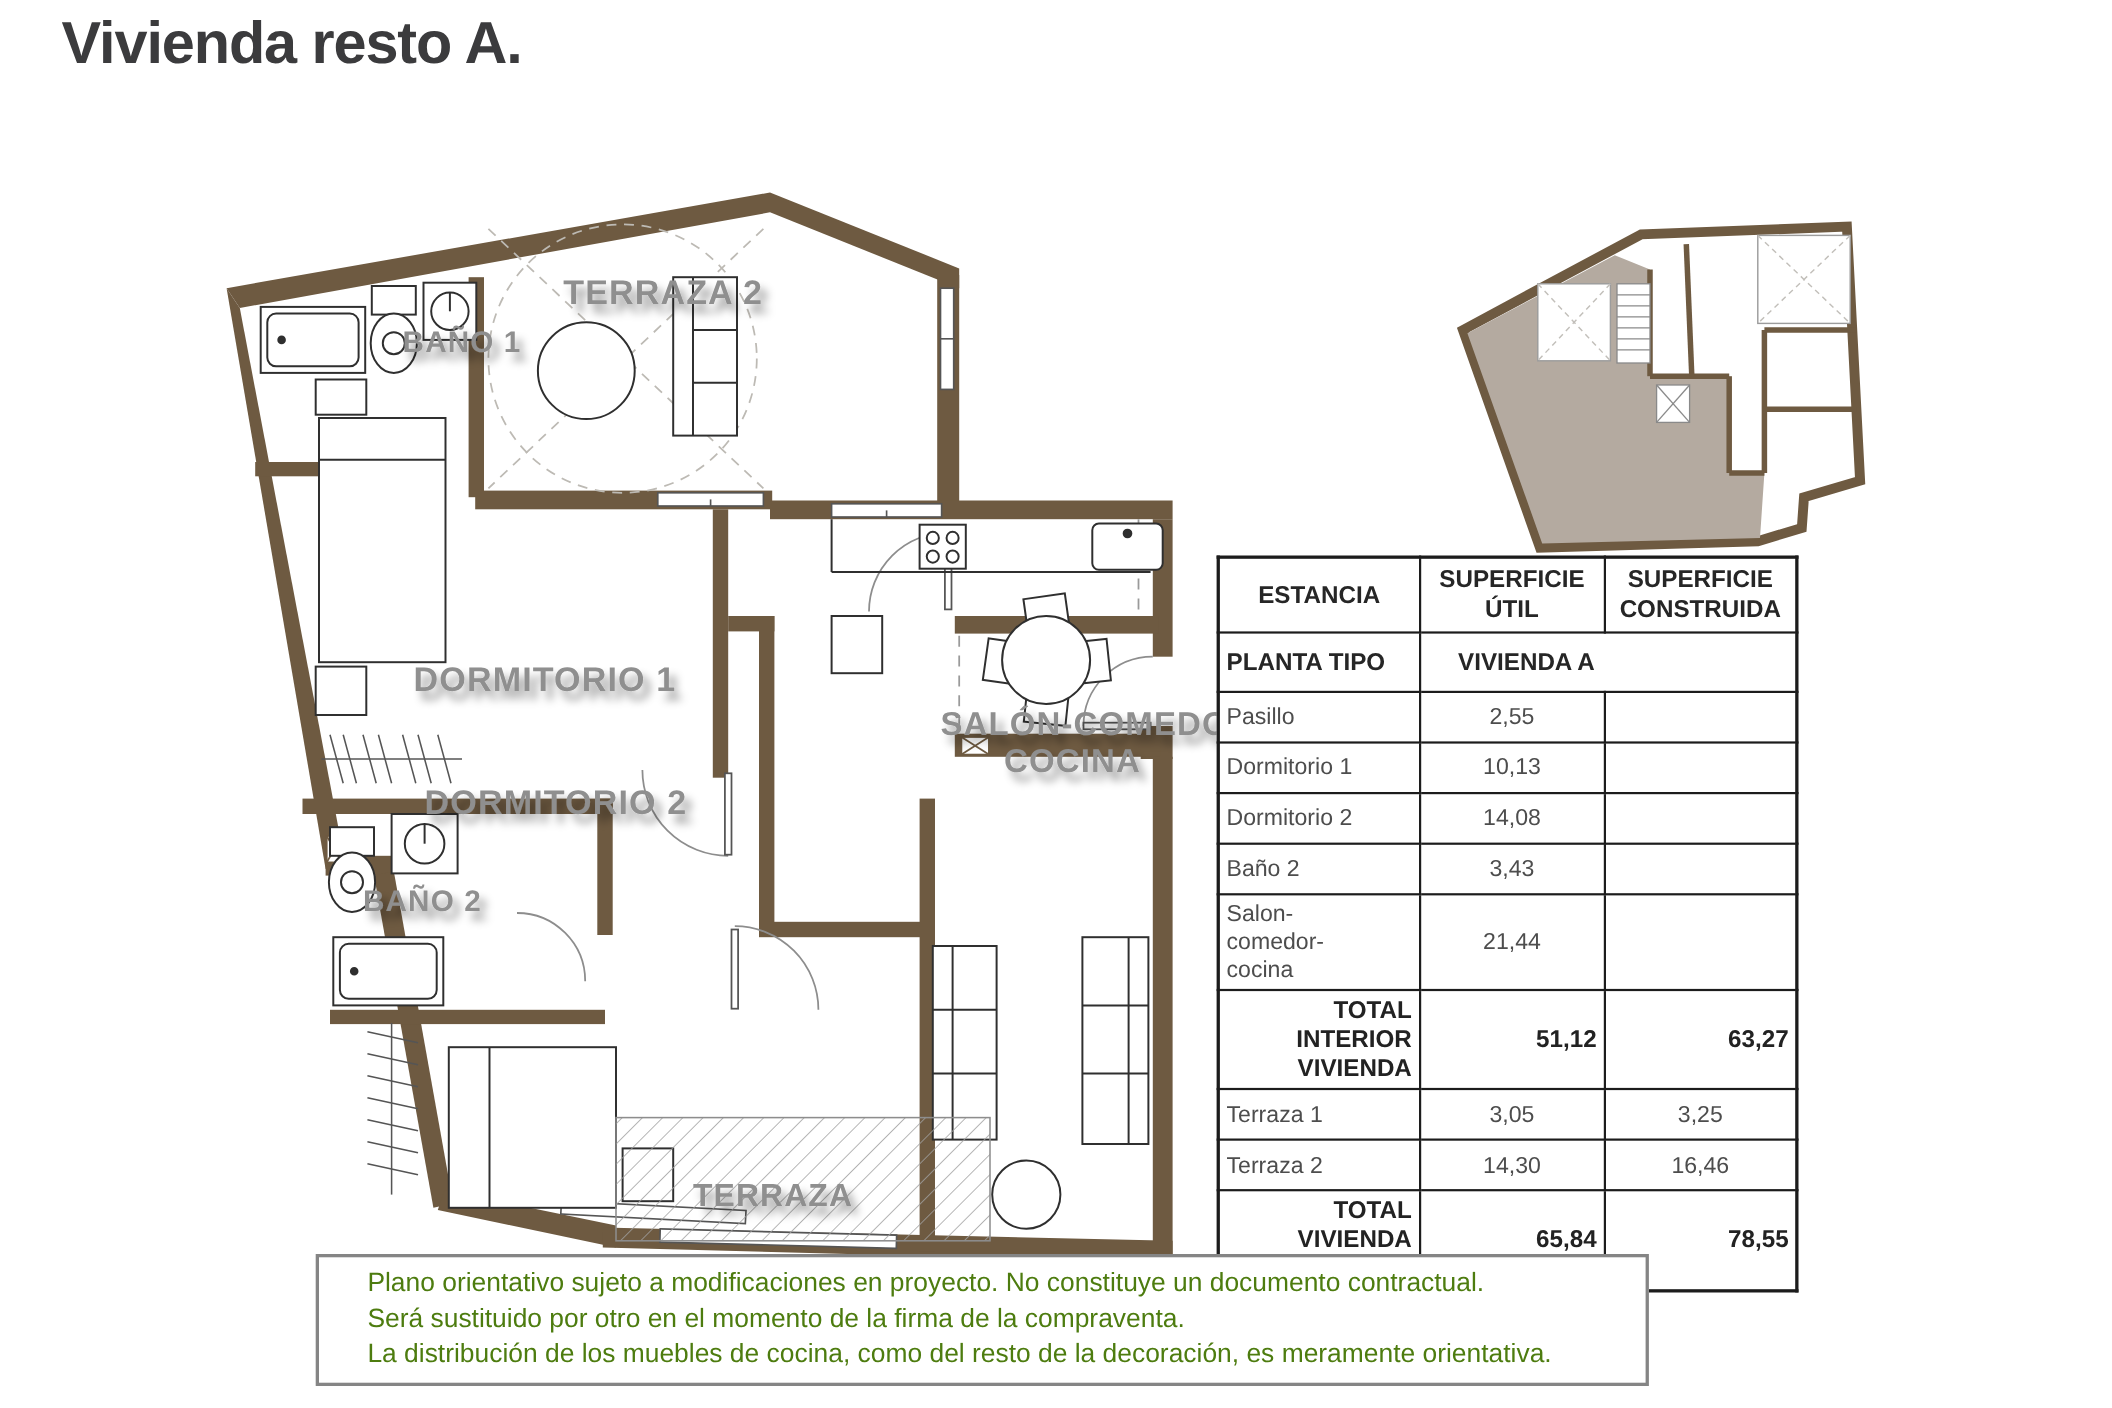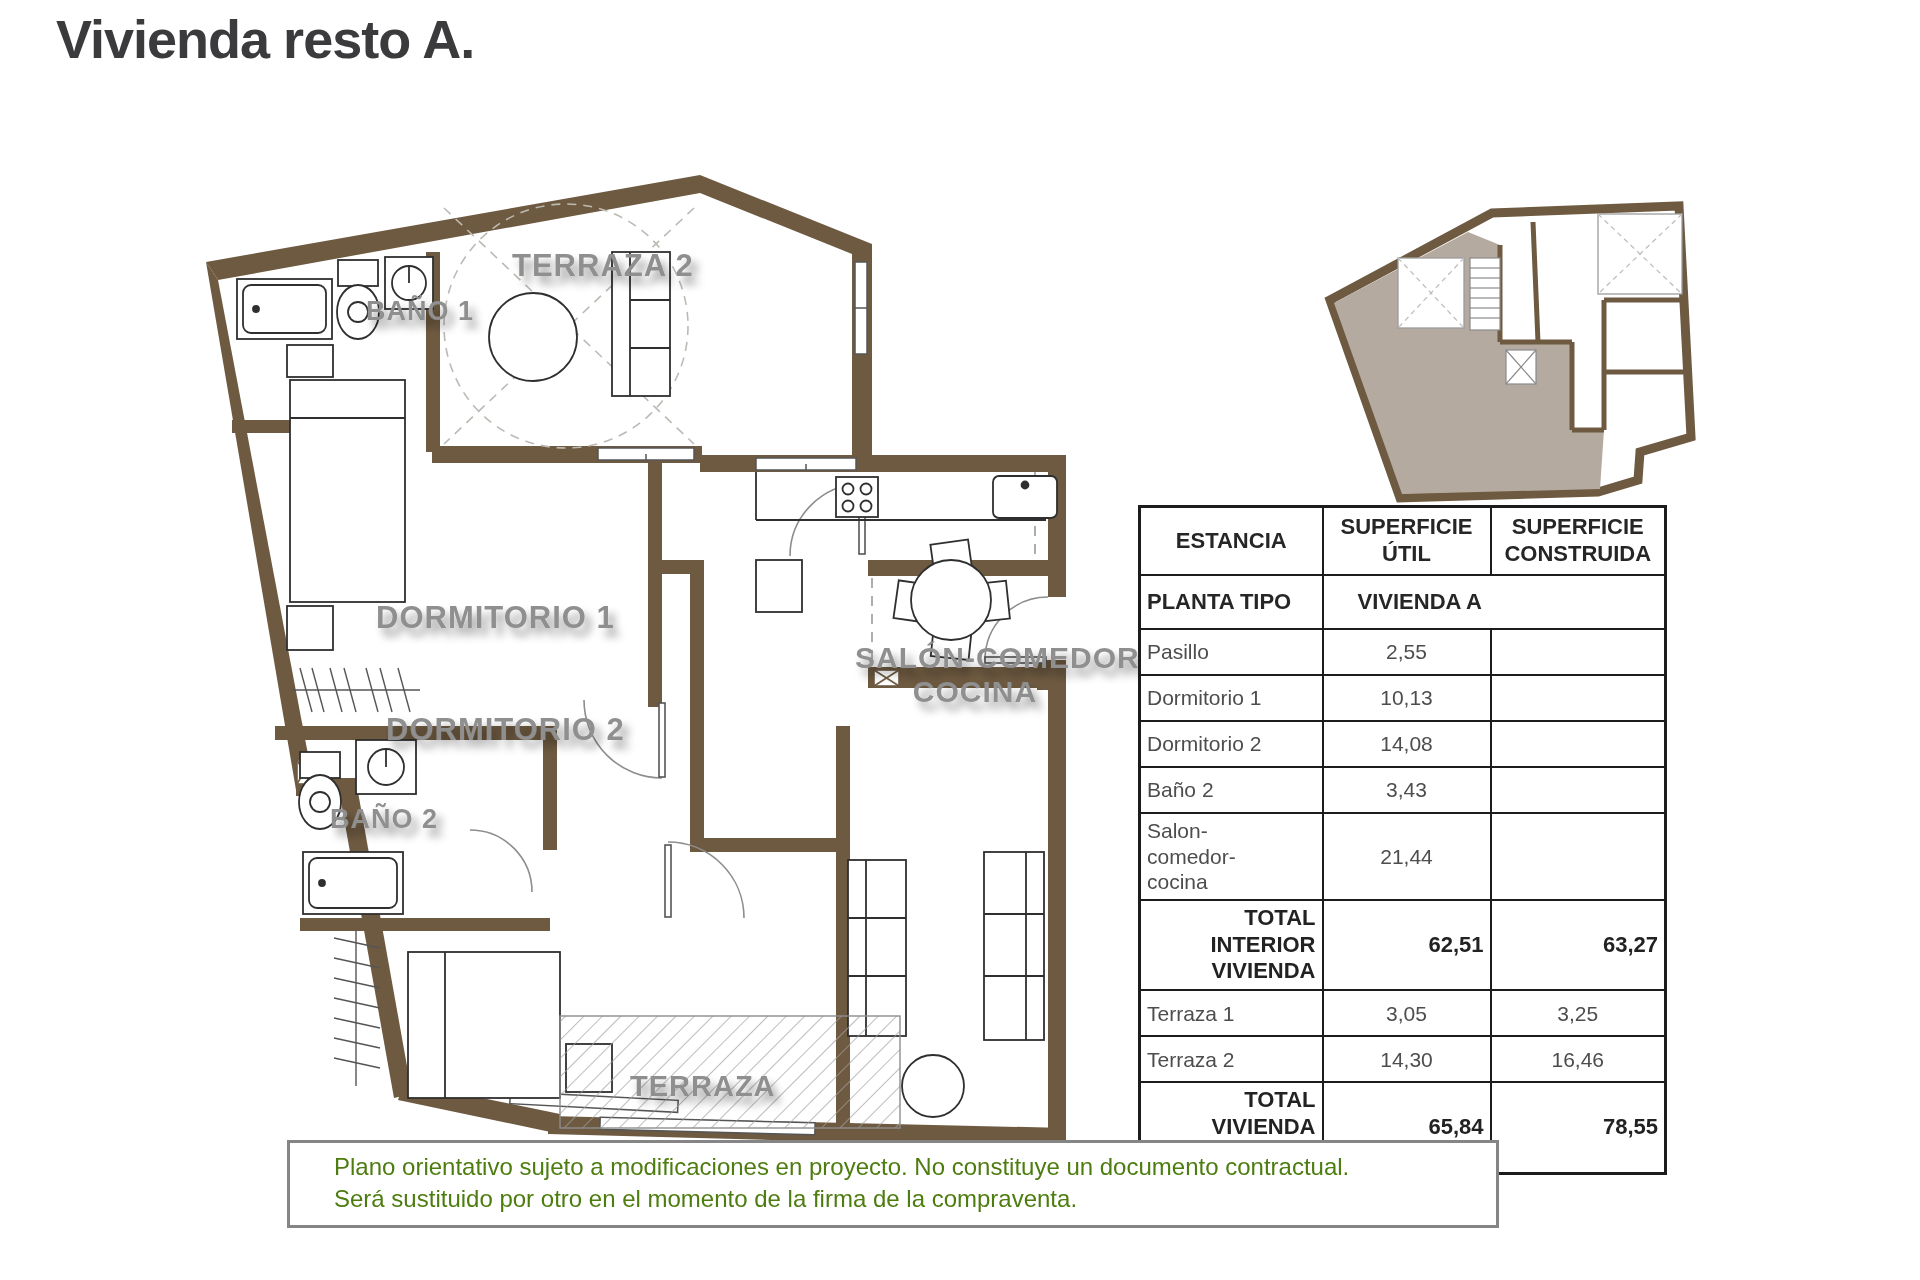--- a/index.html
+++ b/index.html
@@ -17,21 +17,21 @@
   .area-table-wrap{position:absolute;left:1106px;top:505px;z-index:2;}
   table.area-table{
     border-collapse:collapse;background:#fff;table-layout:fixed;
     font-family:"Liberation Sans", sans-serif;
   }
   table.area-table td,table.area-table th{
     border:2px solid #1c1c1c;vertical-align:middle;
     font-size:21px;color:#4d4d4d;white-space:pre-line;line-height:1.22;
     padding:4px 6px;
   }
-  table.area-table{border:3px solid #1c1c1c;margin-left:32px;}
+  table.area-table{border:3px solid #1c1c1c;}
   .col-estancia{width:183px;}
   .col-util{width:168px;}
   .col-constr{width:175px;}
   tr.hdr th{font-weight:bold;color:#262626;text-align:center;height:58px;font-size:22px;}
   tr.planta td{font-weight:bold;color:#262626;height:44px;font-size:22px;}
   td.c-label{text-align:left;padding-left:12px;}
   td.c-num{text-align:center;}
   tr.row-normal td{height:36px;}
   tr.total-row td{font-weight:bold;color:#222;height:52px;font-size:22px;text-align:right;}
 
@@ -368,21 +368,21 @@
         <tr class="row-normal">
           <td class="c-label">Salon-
 comedor-
 cocina</td>
           <td class="c-num">21,44</td>
           <td class="c-num"></td>
         </tr>
         <tr class="total-row">
           <td class="c-label">TOTAL INTERIOR
 VIVIENDA</td>
-          <td class="c-num">62,51</td>
+          <td class="c-num">51,12</td>
           <td class="c-num">63,27</td>
         </tr>
         <tr class="row-normal">
           <td class="c-label">Terraza 1</td>
           <td class="c-num">3,05</td>
           <td class="c-num">3,25</td>
         </tr>
         <tr class="row-normal">
           <td class="c-label">Terraza 2</td>
           <td class="c-num">14,30</td>
@@ -395,13 +395,14 @@
           <td class="c-num">78,55</td>
         </tr>
       </tbody>
   </table>
 </div>
 
 <div class="disclaimer">
 
 <p>Plano orientativo sujeto a modificaciones en proyecto. No constituye un documento contractual.</p>
     <p>Será sustituido por otro en el momento de la firma de la compraventa.</p>
+    <p>La distribución de los muebles de cocina, como del resto de la decoración, es meramente orientativa.</p>
   </div>
 
 </body></html>

